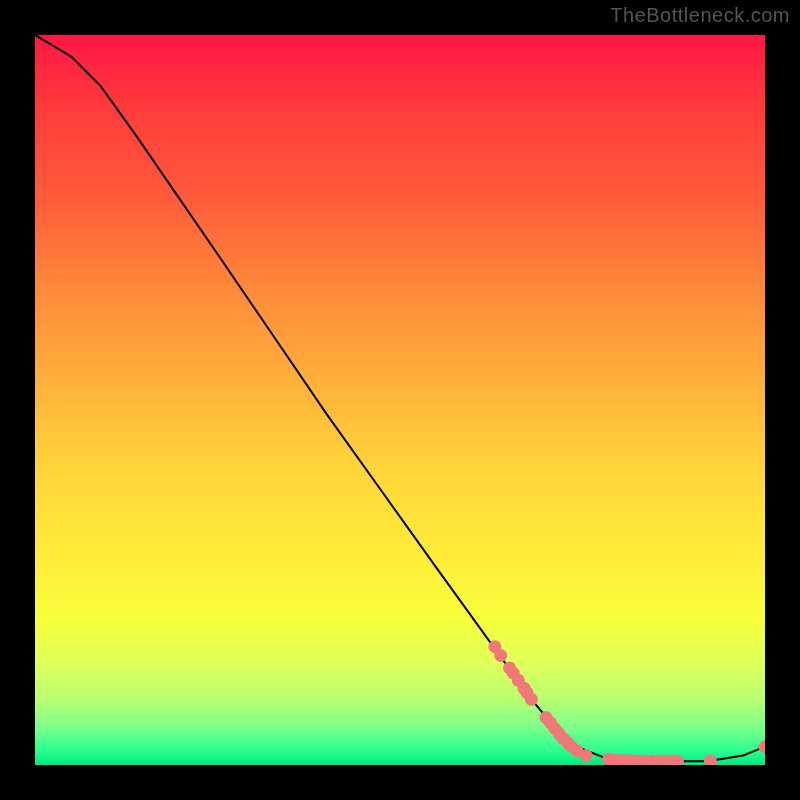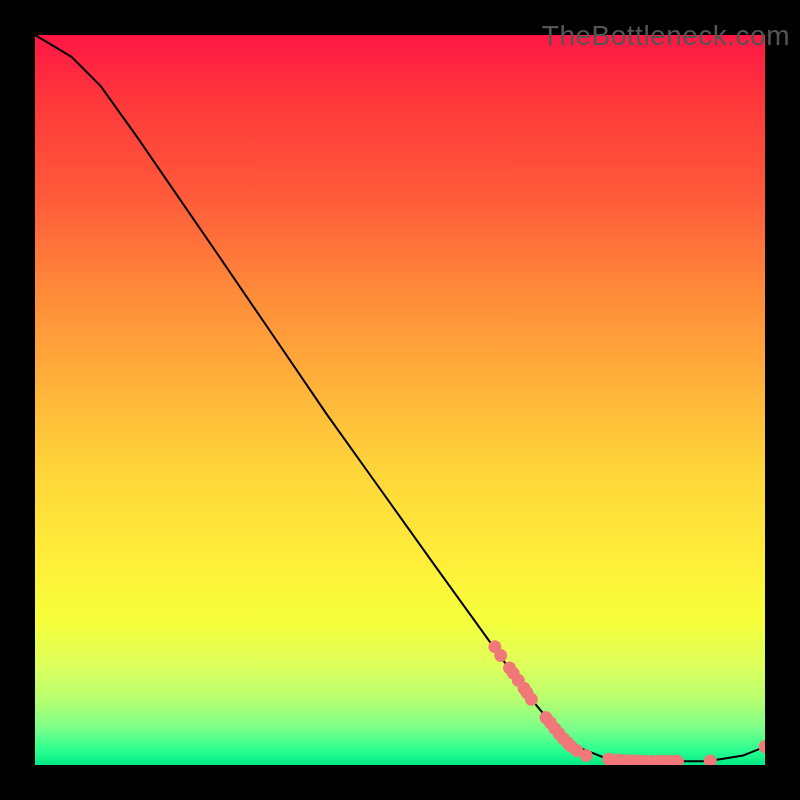--- a/index.html
+++ b/index.html
@@ -10,24 +10,24 @@
     background: #000;
     font-family: Arial, Helvetica, sans-serif;
   }
   .container {
     position: relative;
     width: 800px;
     height: 800px;
   }
   .branding {
     position: absolute;
-    top: 20px;
+    top: 4px;
     right: 10px;
     color: #555;
-    font-size: 28px;
+    font-size: 20px;
     font-weight: 500;
     letter-spacing: 0.5px;
     z-index: 10;
   }
   .plot-area {
     position: absolute;
     left: 35px;
     top: 35px;
     width: 730px;
     height: 730px;

